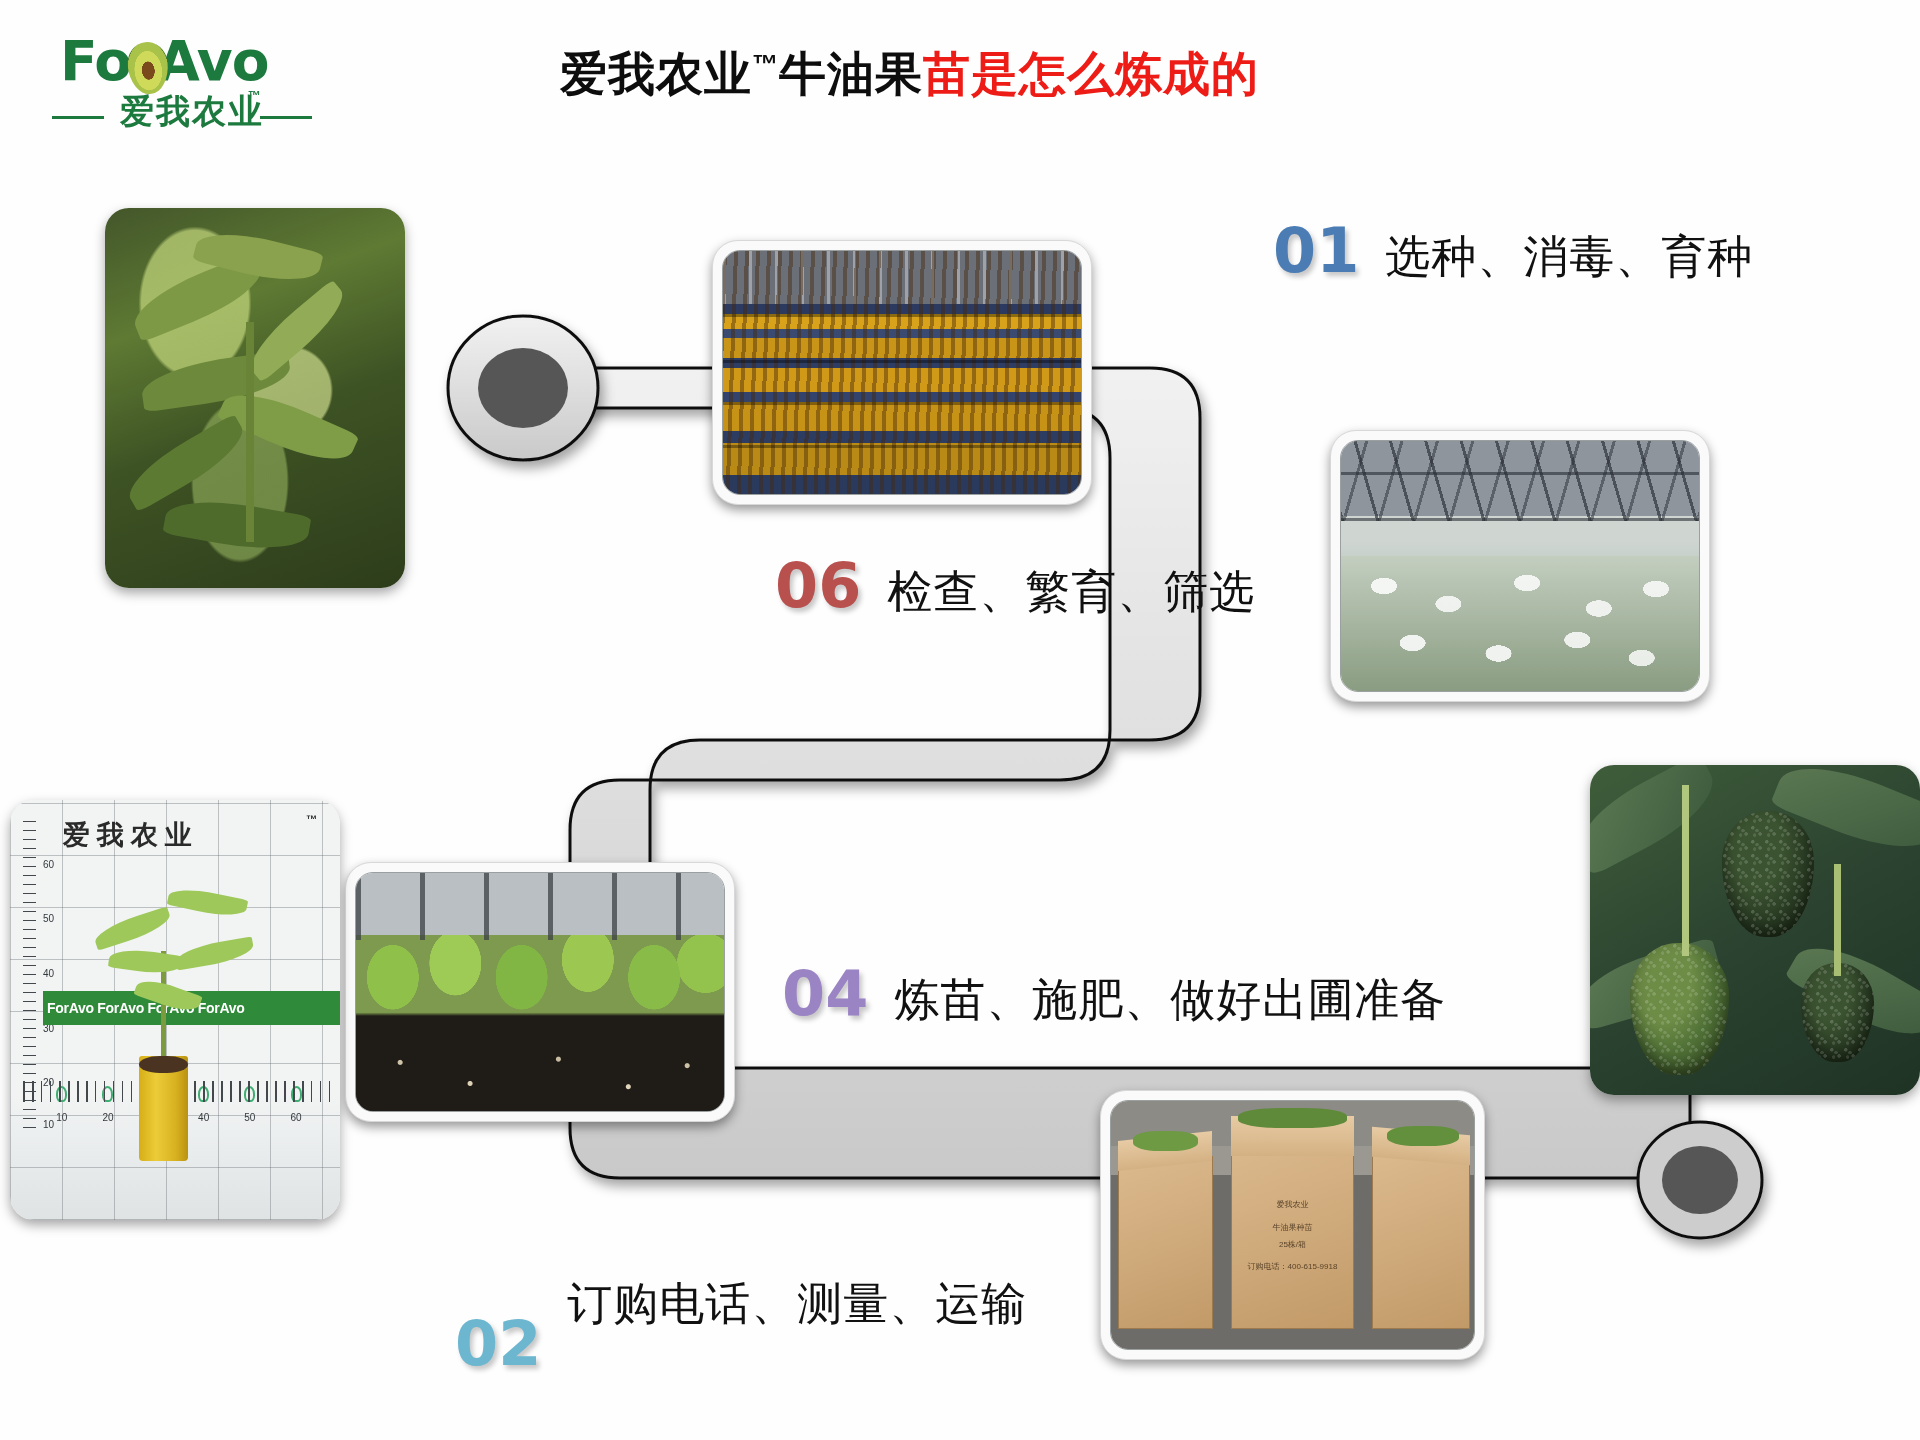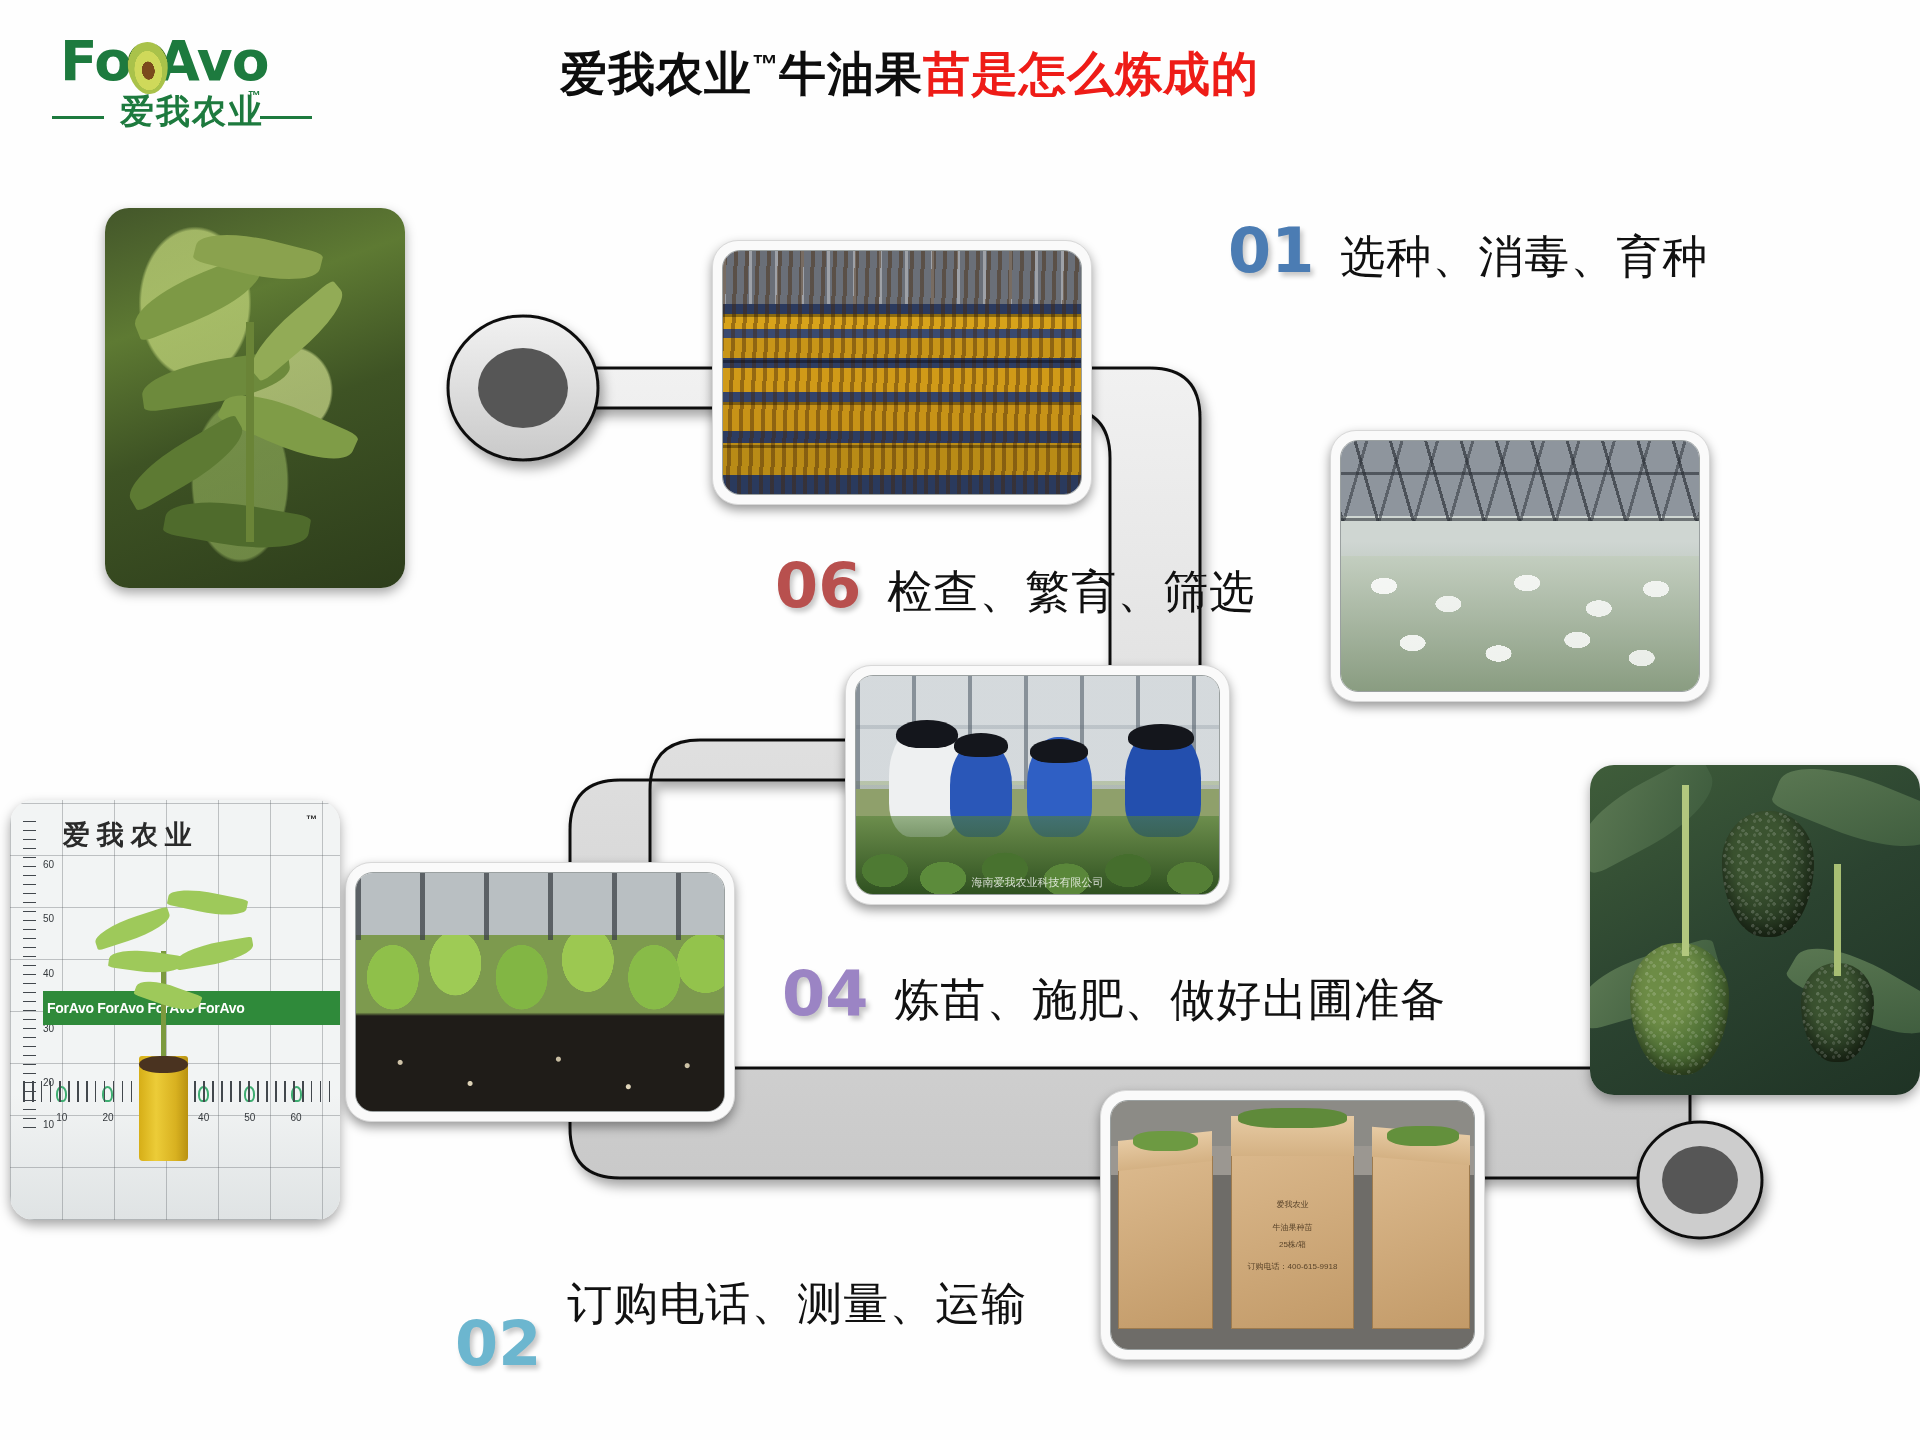--- a/index.html
+++ b/index.html
@@ -303,37 +303,20 @@
 
   <div class="photo" style="left:1330px; top:430px; width:380px; height:272px;">
     <div class="inner">
       <div class="art art-green">
         <div class="truss"></div>
         <div class="bags"></div>
       </div>
     </div>
   </div>
 
-  <div class="photo" style="left:845px; top:665px; width:385px; height:240px;">
-    <div class="inner">
-      <div class="art art-people">
-        <div class="win"></div>
-        <div class="person" style="left:9%;  width:20%; height:52%; background:#eef0f1;"></div>
-        <div class="cap" style="left:11%; top:20%; width:17%; height:13%;"></div>
-        <div class="person" style="left:26%; width:17%; height:44%; background:#2a57b8;"></div>
-        <div class="cap" style="left:27%; top:26%; width:15%; height:11%;"></div>
-        <div class="person" style="left:47%; width:18%; height:46%; background:#2f5fc4;"></div>
-        <div class="cap" style="left:48%; top:29%; width:16%; height:11%;"></div>
-        <div class="person" style="left:74%; width:21%; height:50%; background:#234fae;"></div>
-        <div class="cap" style="left:75%; top:22%; width:18%; height:12%;"></div>
-        <div class="foliage"></div>
-        <div class="watermark">海南爱我农业科技有限公司</div>
-      </div>
-    </div>
-  </div>
 
   <div class="photo" style="left:345px; top:862px; width:390px; height:260px;">
     <div class="inner">
       <div class="art art-pots">
         <div class="shade"></div>
         <div class="row"></div>
         <div class="media"></div>
       </div>
     </div>
   </div>
@@ -414,21 +397,21 @@
         <div class="avo dark" style="left:64%; top:60%; width:22%; height:30%;">
             <div class="bump"></div>
           </div>
         <div style="position:absolute;left:28%;top:6%;width:2%;height:52%;background:#b2c77e;"></div>
         <div style="position:absolute;left:74%;top:30%;width:2%;height:34%;background:#a8bf74;"></div>
       </div>
     </div>
   </div>
 
   <div class="step" style="left:1228px; top:220px;">
-    <span class="num" style="color: rgb(75, 124, 179);">01</span>
+    <span class="num" style="color: rgb(75, 124, 179); margin-left: 45px;">01</span>
     <span class="txt">选种、消毒、育种</span>
   </div>
 
   <div class="step" style="left:775px; top:555px;">
     <span class="num" style="color: rgb(184, 80, 78);">06</span>
     <span class="txt">检查、繁育、筛选</span>
   </div>
 
 
   <div class="step" style="left:782px; top:963px;">

